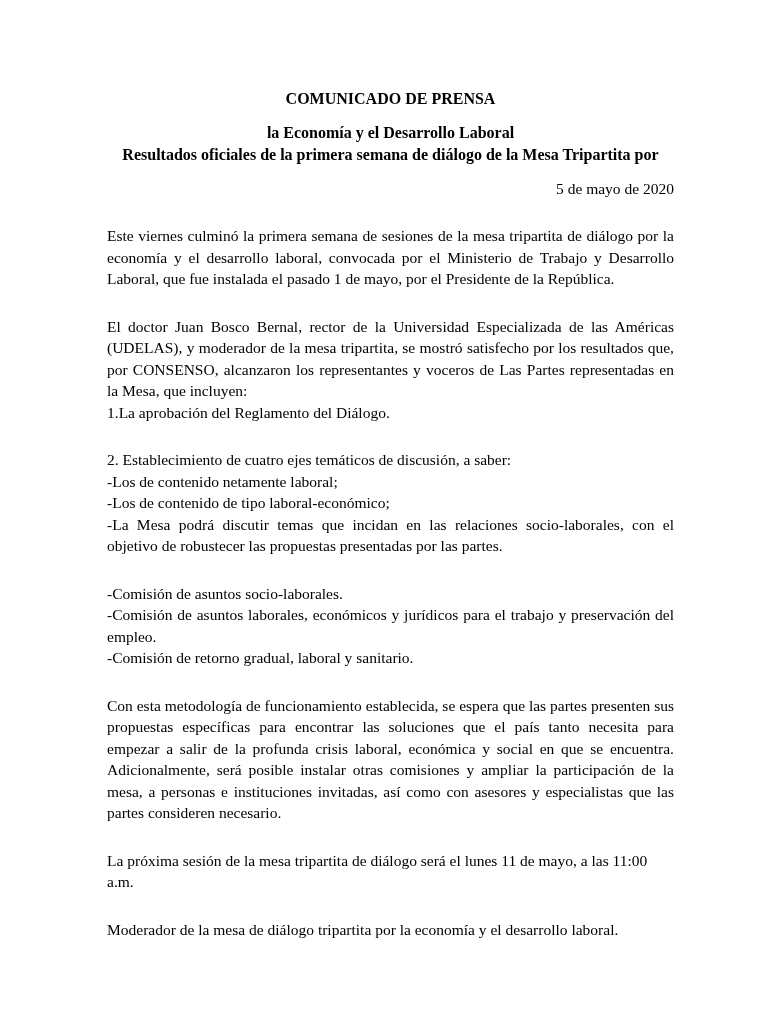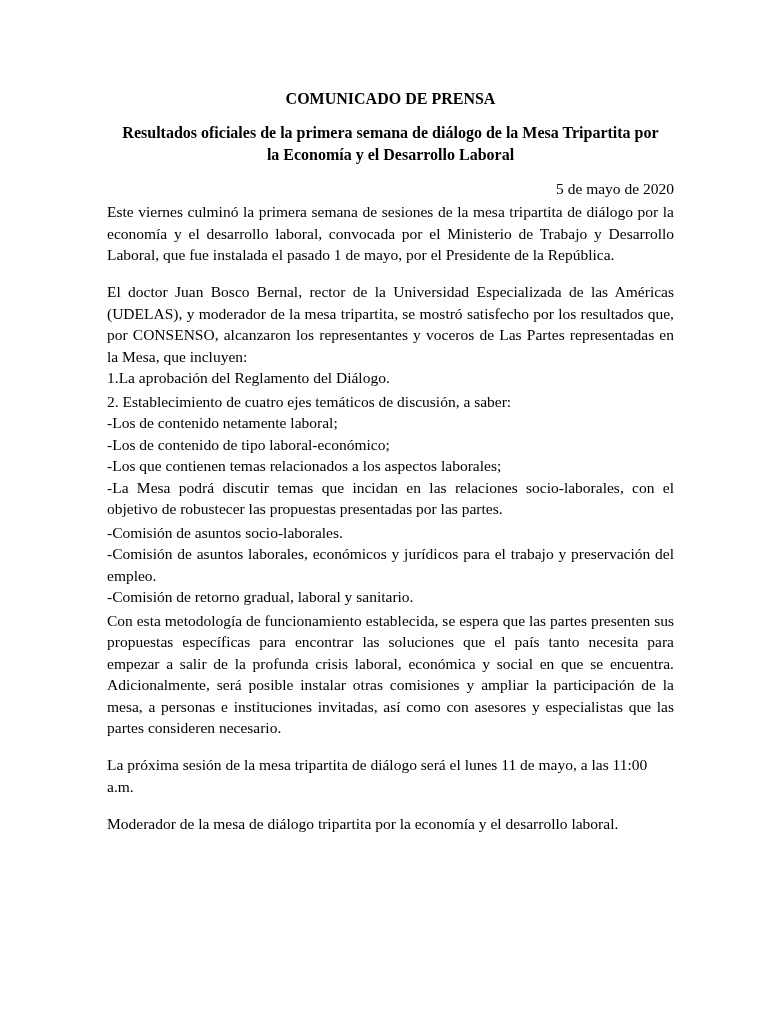--- a/index.html
+++ b/index.html
@@ -38,58 +38,57 @@
   }
   .doc-date {
     text-align: right;
     font-size: 15.5px;
     line-height: 21.5px;
     margin-top: 12.5px;
   }
   .block {
     font-size: 15.5px;
     line-height: 21.5px;
-    margin-top: 2px;
+    margin-top: 26px;
   }
   .just {
     text-align: justify;
   }
   .line {
     text-align: left;
   }
   .sig-name {
     font-weight: bold;
   }
 </style>
 </head>
 <body>
 
 <div class="page">
 
   <h1 class="doc-title">COMUNICADO DE PRENSA</h1>
 
   <div class="doc-subtitle">
+    <div>la Economía y el Desarrollo Laboral</div>
     <div>Resultados oficiales de la primera semana de diálogo de la Mesa Tripartita por</div>
-    <div>la Economía y el Desarrollo Laboral</div>
   </div>
 
   <div class="doc-date">5 de mayo de 2020</div>
 
   <p class="block just">Este viernes culminó la primera semana de sesiones de la mesa tripartita de diálogo por la economía y el desarrollo laboral, convocada por el Ministerio de Trabajo y Desarrollo Laboral, que fue instalada el pasado 1 de mayo, por el Presidente de la República.</p>
 
   <div class="block">
     <div class="just">El doctor Juan Bosco Bernal, rector de la Universidad Especializada de las Américas (UDELAS), y moderador de la mesa tripartita, se mostró satisfecho por los resultados que, por CONSENSO, alcanzaron los representantes y voceros de Las Partes representadas en la Mesa, que incluyen:</div>
     <div class="line">1.La aprobación del Reglamento del Diálogo.</div>
   </div>
 
   <div class="block">
     <div class="line">2. Establecimiento de cuatro ejes temáticos de discusión, a saber:</div>
     <div class="line">-Los de contenido netamente laboral;</div>
     <div class="line">-Los de contenido de tipo laboral-económico;</div>
-    <div class="line">-Los que contienen temas relacionados a los aspectos laborales;</div>
     <div class="just">-La Mesa podrá discutir temas que incidan en las relaciones socio-laborales, con el objetivo de robustecer las propuestas presentadas por las partes.</div>
   </div>
 
   <div class="block">
     <div class="line">-Comisión de asuntos socio-laborales.</div>
     <div class="just">-Comisión de asuntos laborales, económicos y jurídicos para el trabajo y preservación del empleo.</div>
     <div class="line">-Comisión de retorno gradual, laboral y sanitario.</div>
   </div>
 
   <p class="block just">Con esta metodología de funcionamiento establecida, se espera que las partes presenten sus propuestas específicas para encontrar las soluciones que el país tanto necesita para empezar a salir de la profunda crisis laboral, económica y social en que se encuentra. Adicionalmente, será posible instalar otras comisiones y ampliar la participación de la mesa, a personas e instituciones invitadas, así como con asesores y especialistas que las partes consideren necesario.</p>

